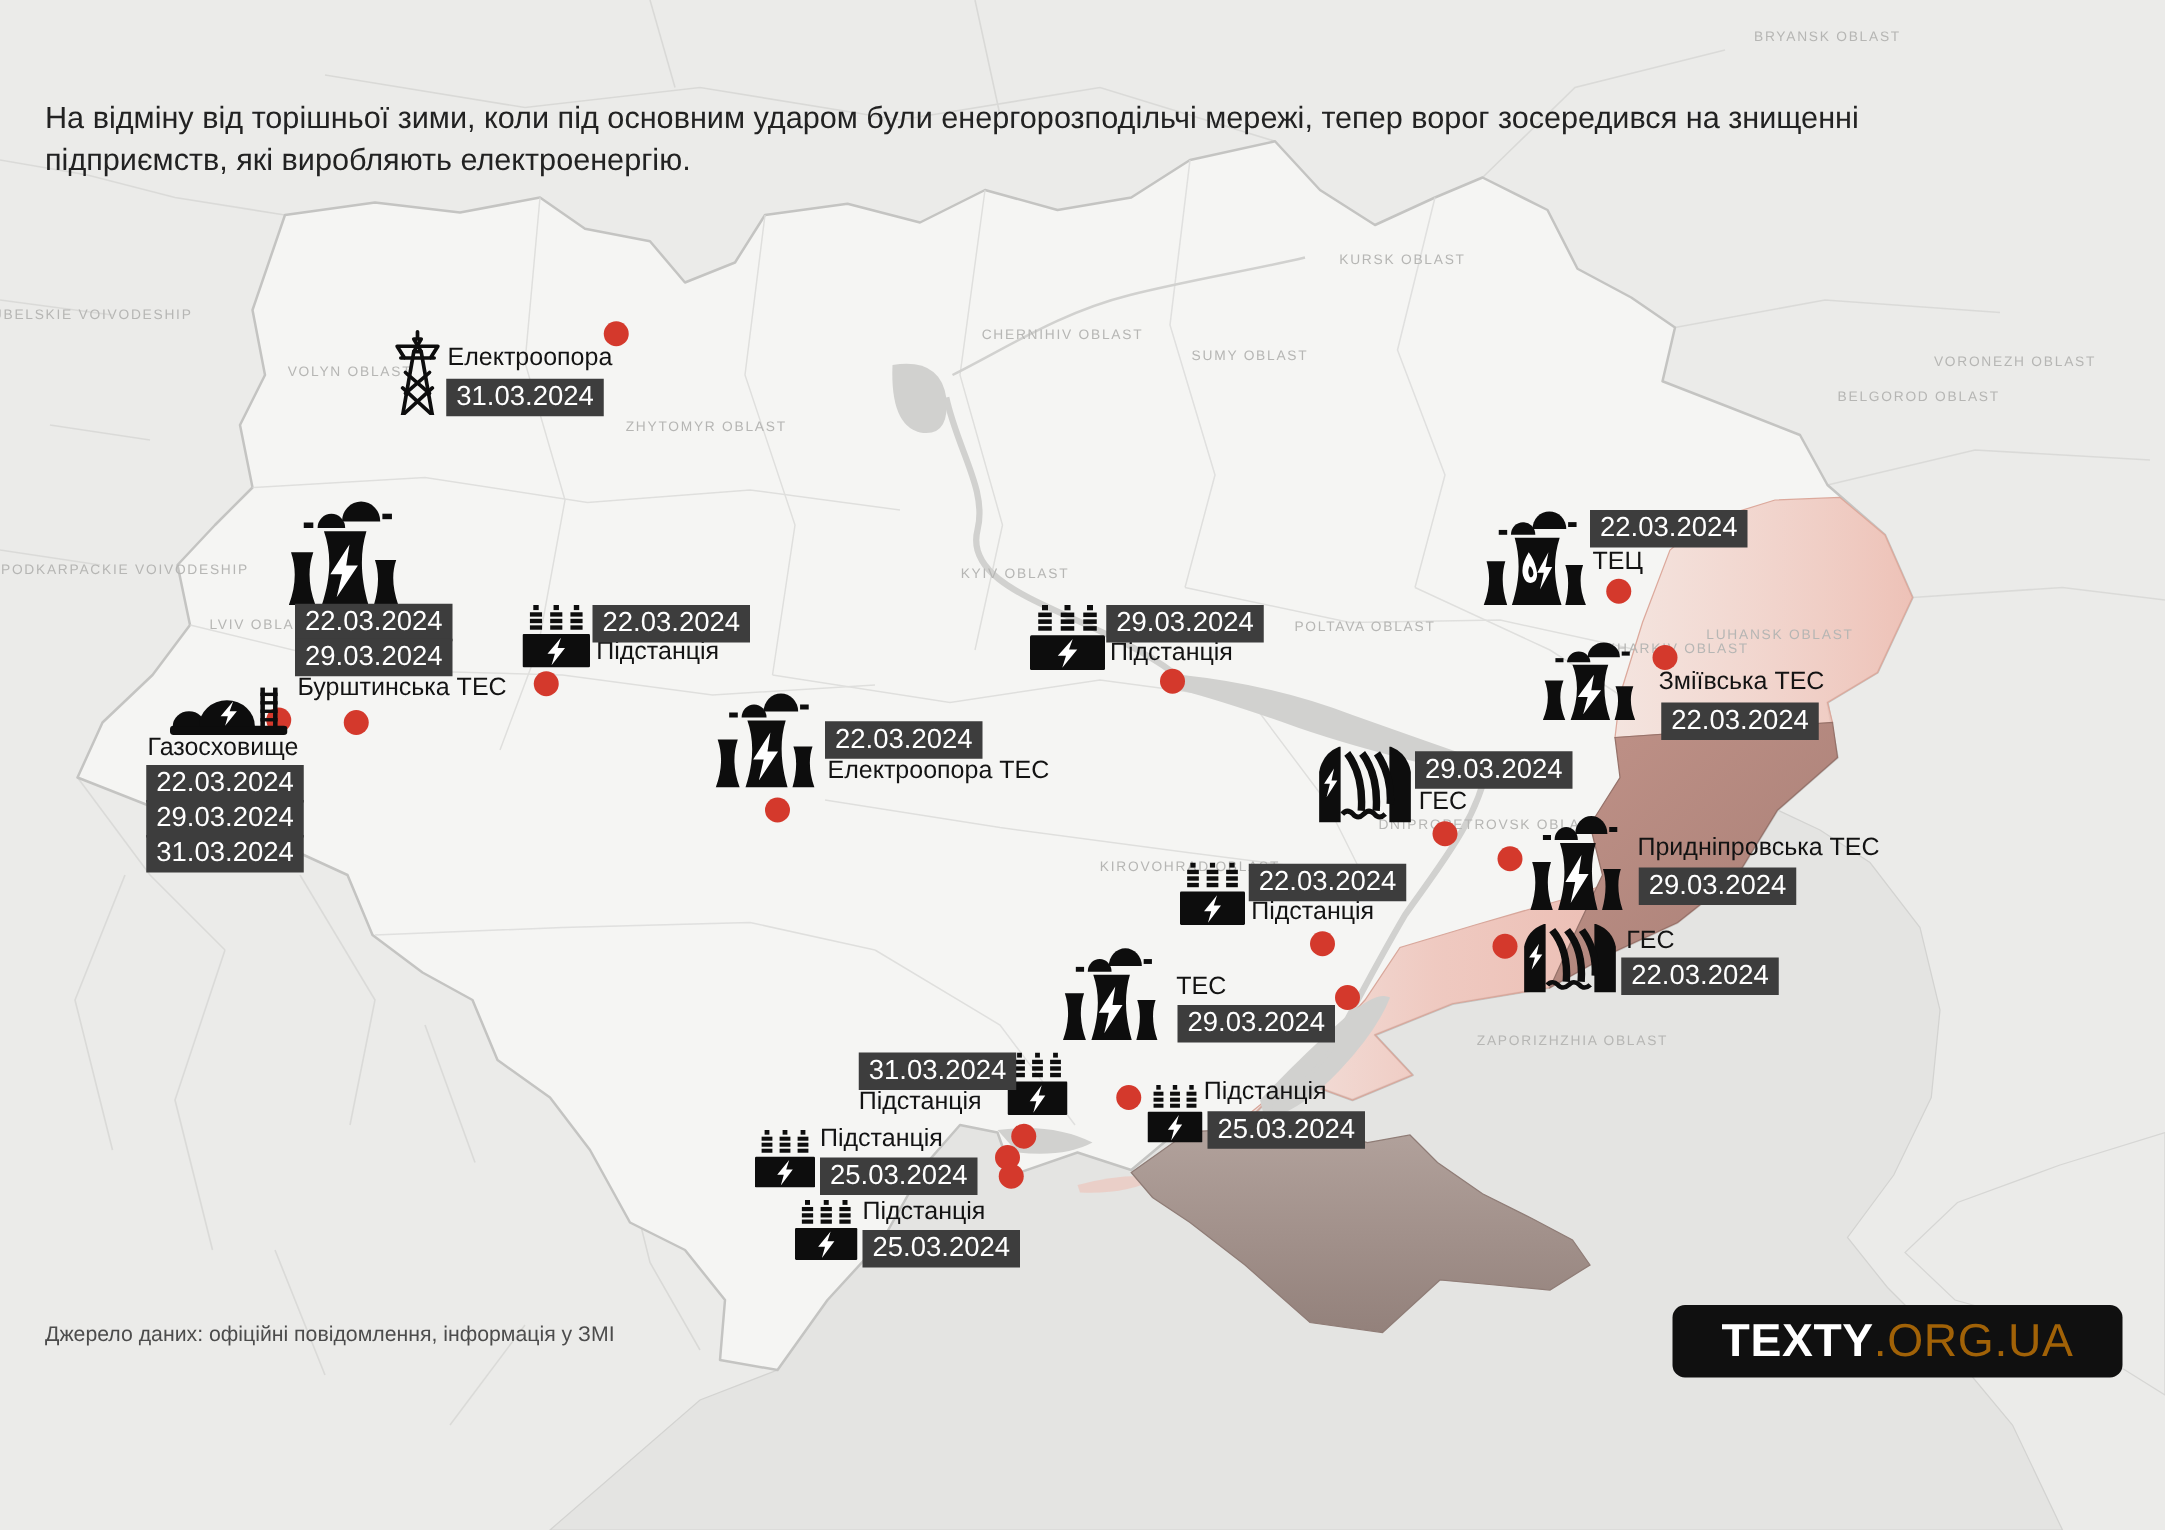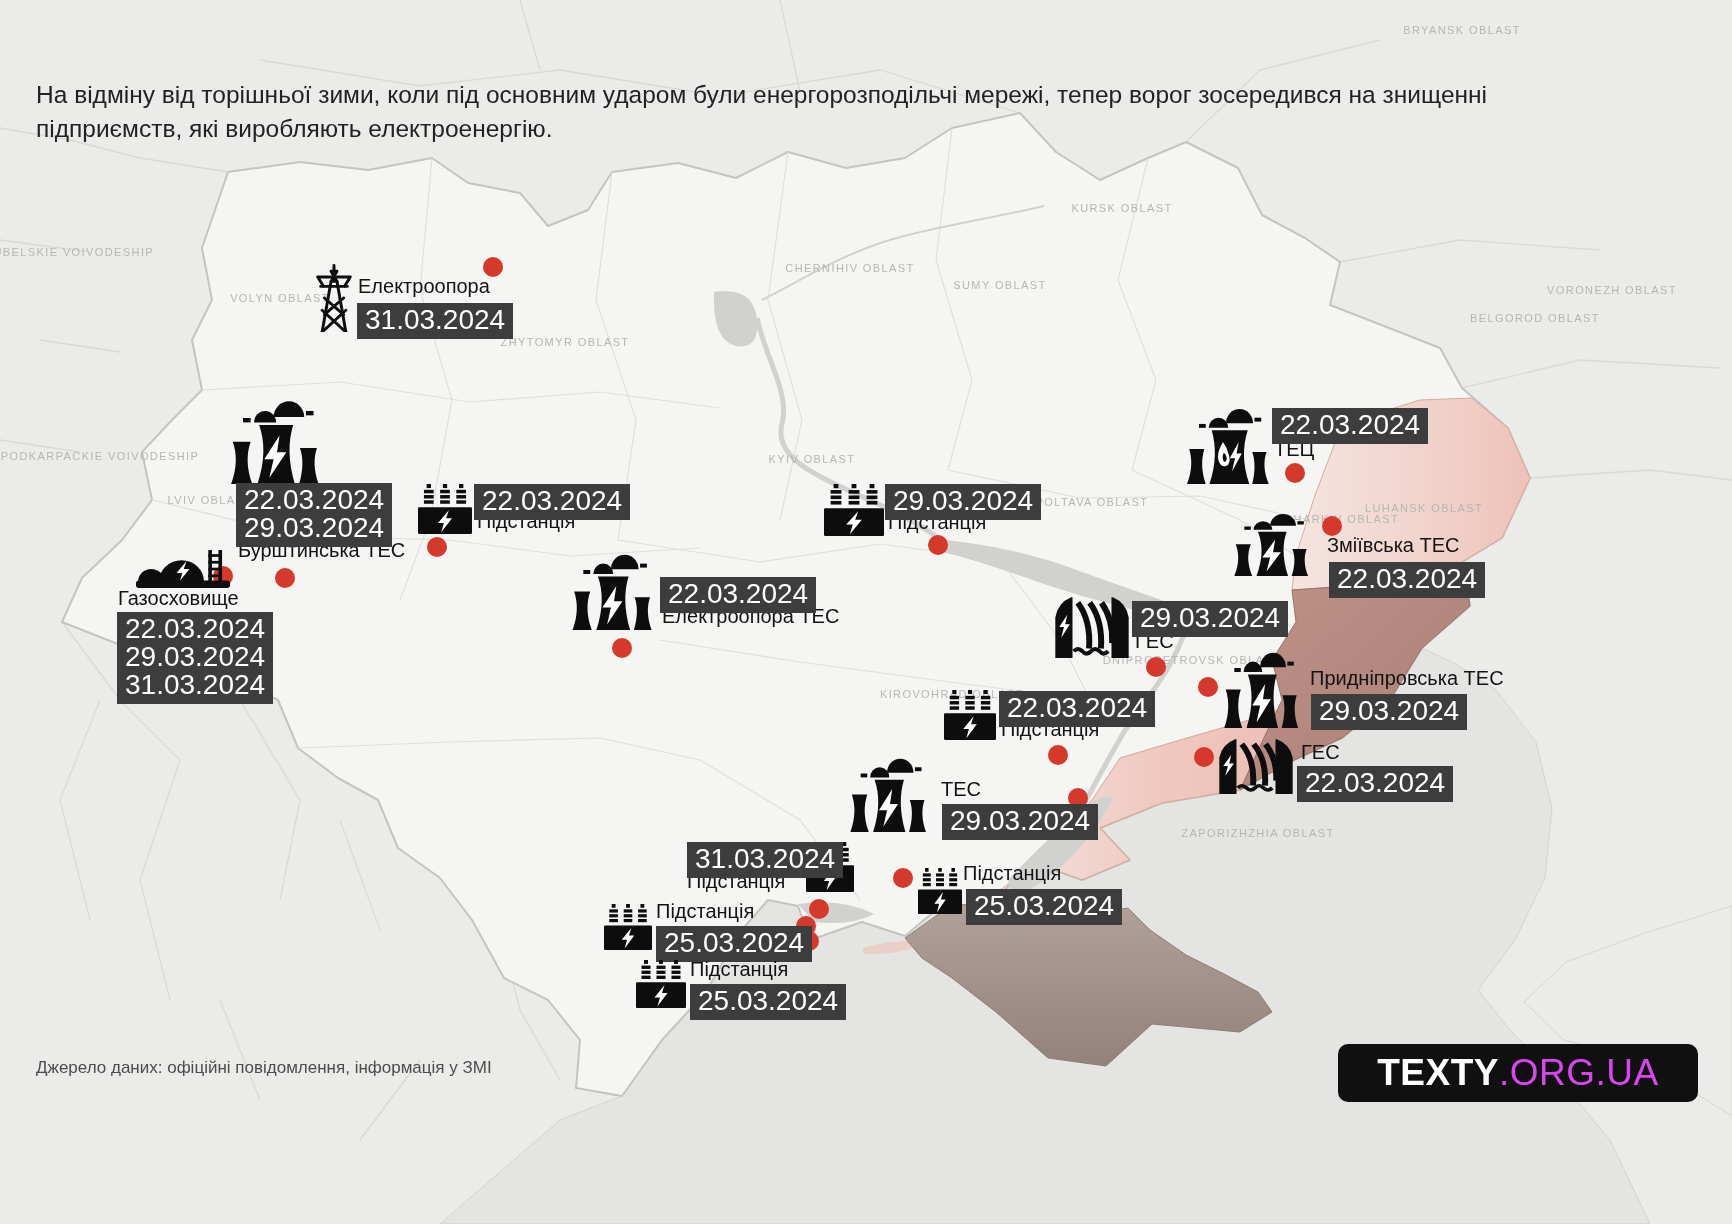--- a/index.html
+++ b/index.html
@@ -7,32 +7,32 @@
     background:#ebebe9;font-family:"Liberation Sans",sans-serif;}
   .map{position:absolute;left:0;top:0;z-index:0;}
   .map-label{position:absolute;transform:translate(-50%,-50%);font-size:11px;
     letter-spacing:1.4px;color:#b6b6b4;white-space:nowrap;z-index:1;text-align:right;}
   .dot{position:absolute;width:20px;height:20px;border-radius:50%;
     background:#d4392c;transform:translate(-50%,-50%);z-index:2;}
   .micon{position:absolute;z-index:3;}
   .micon svg{display:block;width:100%;height:100%;}
   .mlabel{position:absolute;color:#131313;font-size:20px;line-height:1.05;
     white-space:nowrap;z-index:3;}
-  .badge{position:absolute;background:#3d3d3d;color:#ffffff;font-size:28px;
+  .badge{position:absolute;background:#3d3d3d;color:#ffffff;font-size:22px;
     line-height:1;padding:3px 8px 5px;white-space:nowrap;z-index:3;}
   .title{position:absolute;left:36px;top:24px;margin:0;font-size:33px;
     font-weight:700;color:#1b1b1b;letter-spacing:.2px;z-index:5;}
   .subtitle{position:absolute;left:36px;top:78px;margin:0;font-size:24.5px;
     color:#222222;width:1540px;line-height:1.4;z-index:5;}
   .source{position:absolute;left:36px;top:1058px;font-size:17px;color:#4c4c4c;z-index:5;}
   .logo{position:absolute;left:1338px;top:1044px;width:360px;height:58px;
     background:#101010;border-radius:10px;display:flex;align-items:center;
     justify-content:center;color:#ffffff;z-index:5;}
   .logo .b{font-weight:700;font-size:37px;letter-spacing:.5px;}
-  .logo .r{font-weight:400;font-size:37px;letter-spacing:.5px;color:#d946ef;}
+  .logo .r{font-weight:400;font-size:37px;letter-spacing:.5px;color:#a16207;}
 </style>
 </head>
 <body>
 
 <div class="canvas">
 
   <svg class="map" width="1732" height="1224" viewBox="0 0 1732 1224">
     <defs>
       <linearGradient id="gS" x1="0" y1="0" x2="1" y2="0">
         <stop offset="0" stop-color="#f0cec6" stop-opacity="0.3"></stop>

